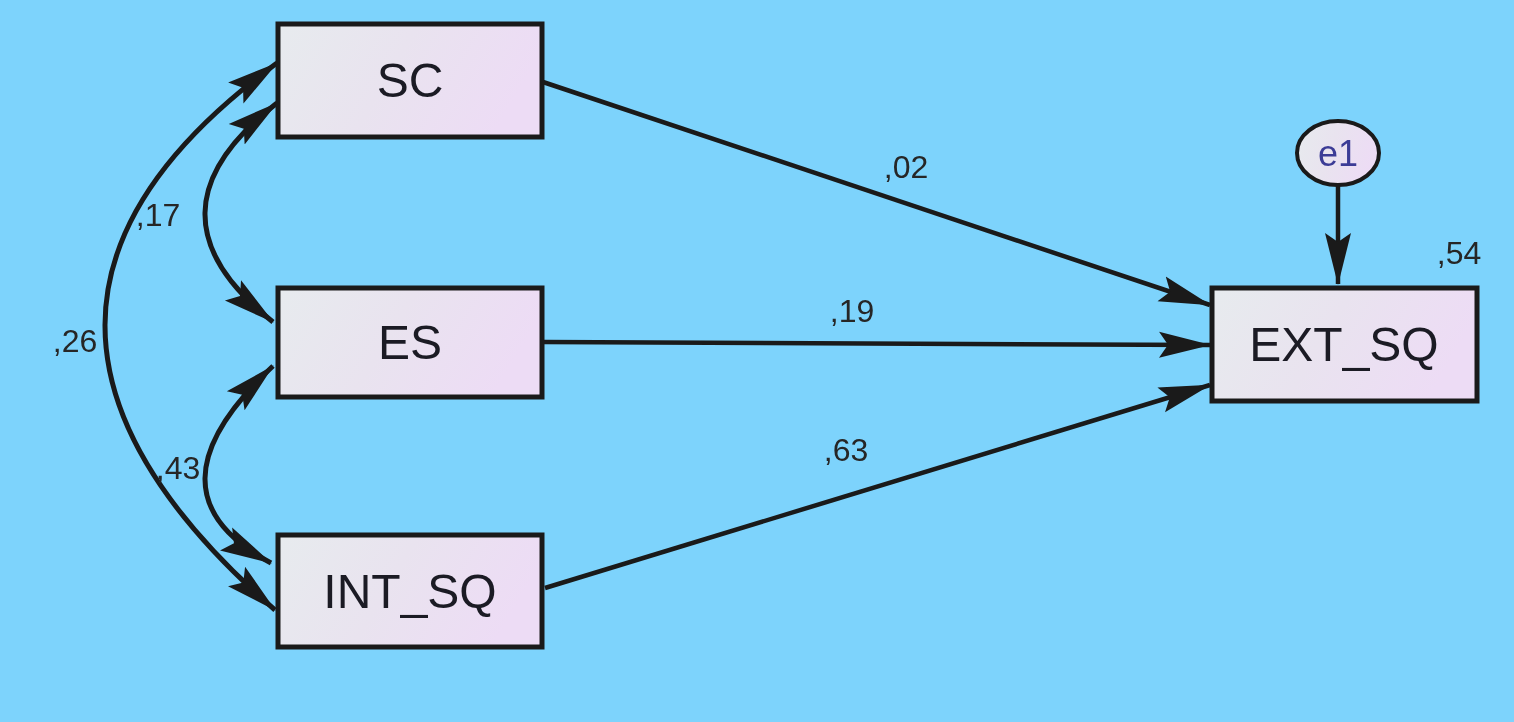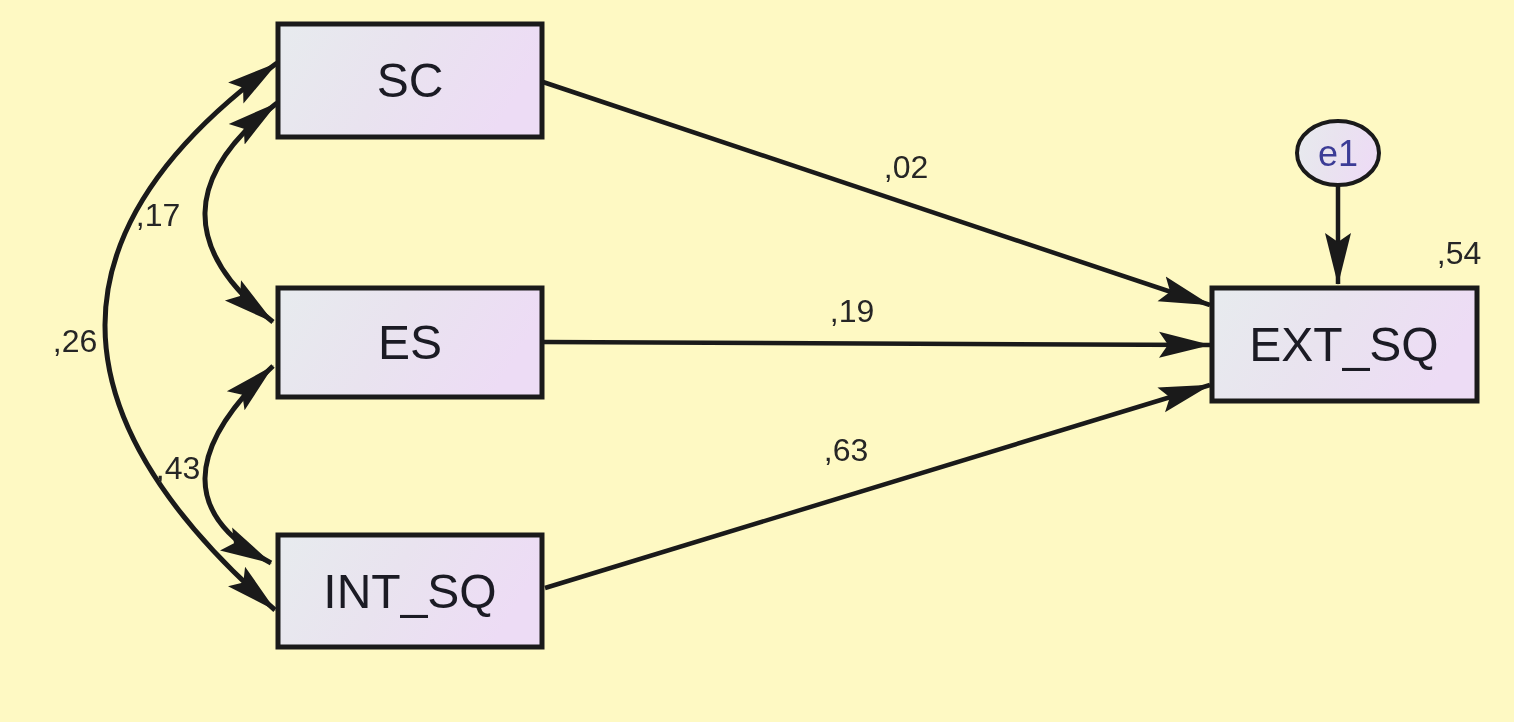--- a/index.html
+++ b/index.html
@@ -5,21 +5,21 @@
   html, body {
     margin: 0;
     padding: 0;
     background: #ffffff;
     font-family: "Liberation Sans", sans-serif;
   }
   .canvas {
     position: relative;
     width: 1514px;
     height: 722px;
-    background: #fef9c3;
+    background: #7dd3fc;
     overflow: hidden;
   }
   svg text {
     font-family: "Liberation Sans", sans-serif;
   }
   .node-label {
     font-size: 48px;
     fill: #1b1b24;
   }
   .coef-label {

